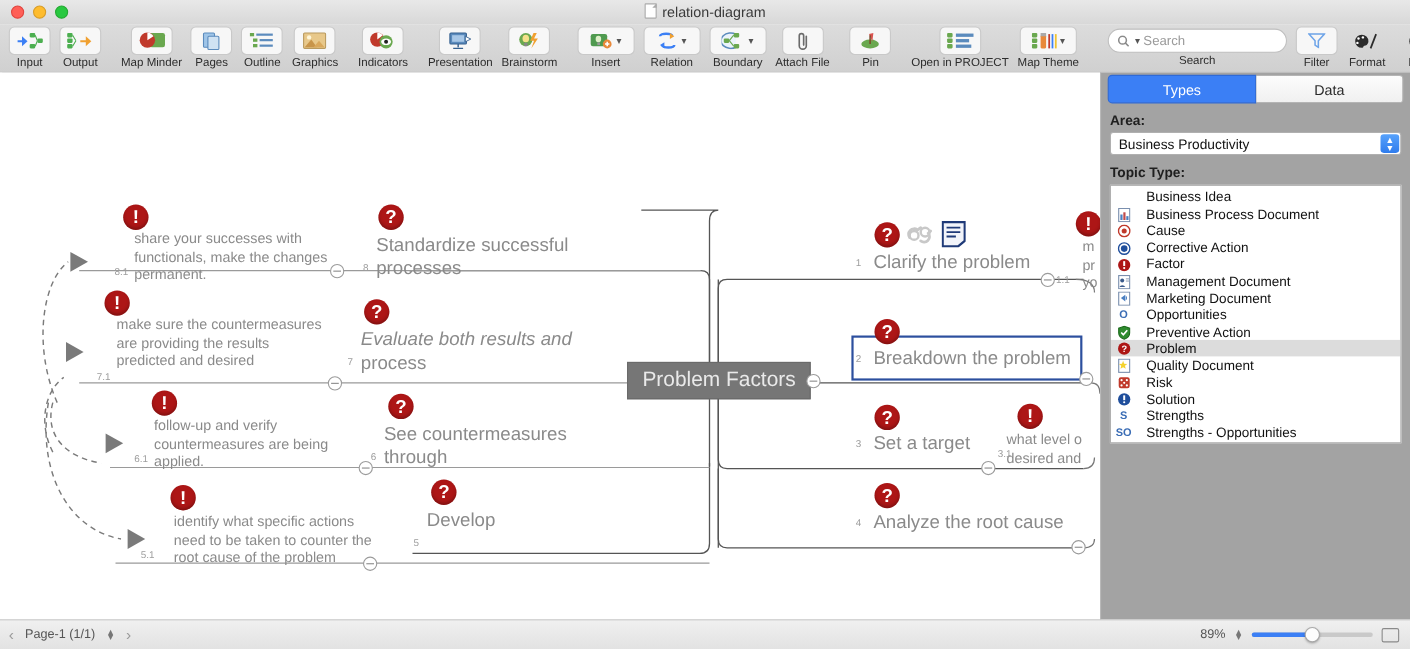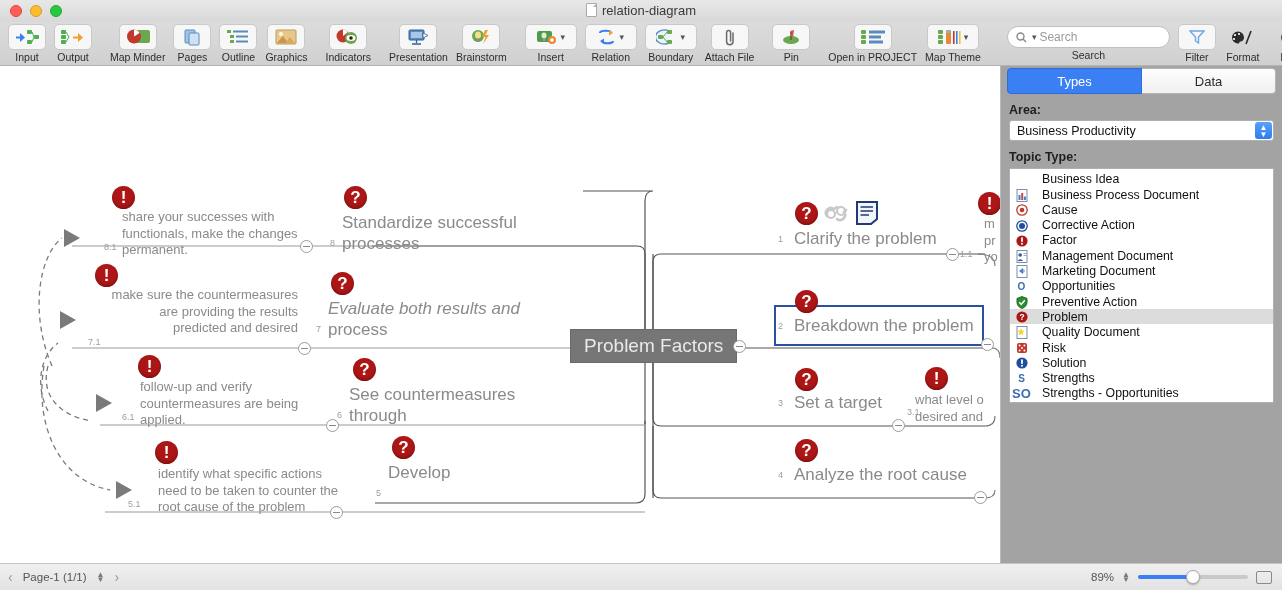--- a/index.html
+++ b/index.html
@@ -553,21 +553,21 @@
   <div class="node" style="left:104px; top:143px; width:200px;">
     <div class="num" style="left:0px; top:33px;">8.1</div>
     <div class="node-text small" style="margin-left:18px;">share your successes with functionals, make the changes permanent.</div>
   </div>
 
   <div class="node" style="left:95px; top:198px;">
     <div class="badge">!</div>
   </div>
   <div class="node" style="left:88px; top:221px; width:210px;">
     <div class="num" style="left:0px; top:50px;">7.1</div>
-    <div class="node-text small" style="margin-left:18px;text-align:right;">make sure the countermeasures are providing the results predicted and desired</div>
+    <div class="node-text small" style="margin-left:18px;">make sure the countermeasures are providing the results predicted and desired</div>
   </div>
 
   <div class="node" style="left:138px; top:289px;">
     <div class="badge">!</div>
   </div>
   <div class="node" style="left:122px; top:313px; width:200px;">
     <div class="num" style="left:0px; top:33px;">6.1</div>
     <div class="node-text small" style="margin-left:18px;">follow-up and verify countermeasures are being applied.</div>
   </div>
 
@@ -782,21 +782,21 @@
             <circle cx="6" cy="8.7" r="1" fill="#fff"></circle>
           </svg>
       </span>
       <span>Solution</span>
     </div>
     <div class="lrow">
       <span class="licon" style="color:#3b6db5;">S</span>
       <span>Strengths</span>
     </div>
     <div class="lrow">
-      <span class="licon" style="color:#3b6db5; font-size:13px;">SO</span>
+      <span class="licon" style="color:#3b6db5; font-size:10px;">SO</span>
       <span>Strengths - Opportunities</span>
     </div>
     <div class="lrow">
       <span class="licon" style="color:#3b6db5; font-size:8.5px;">ST</span>
       <span>Strengths - Threats</span>
     </div>
 
   </div>
 </div>
 

